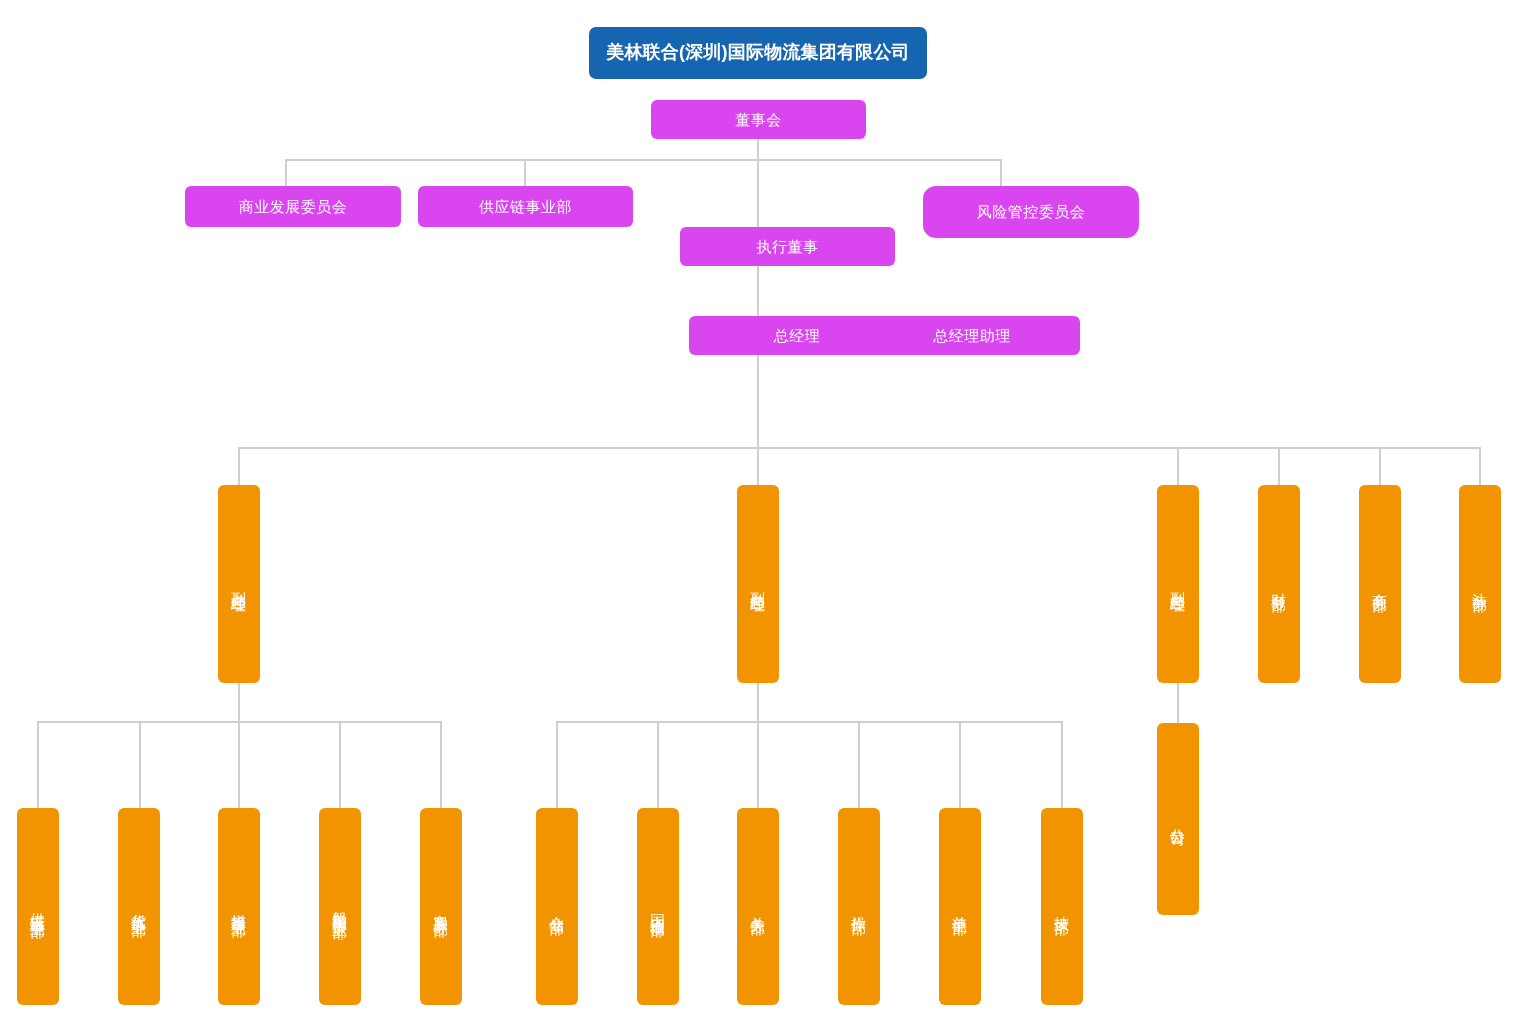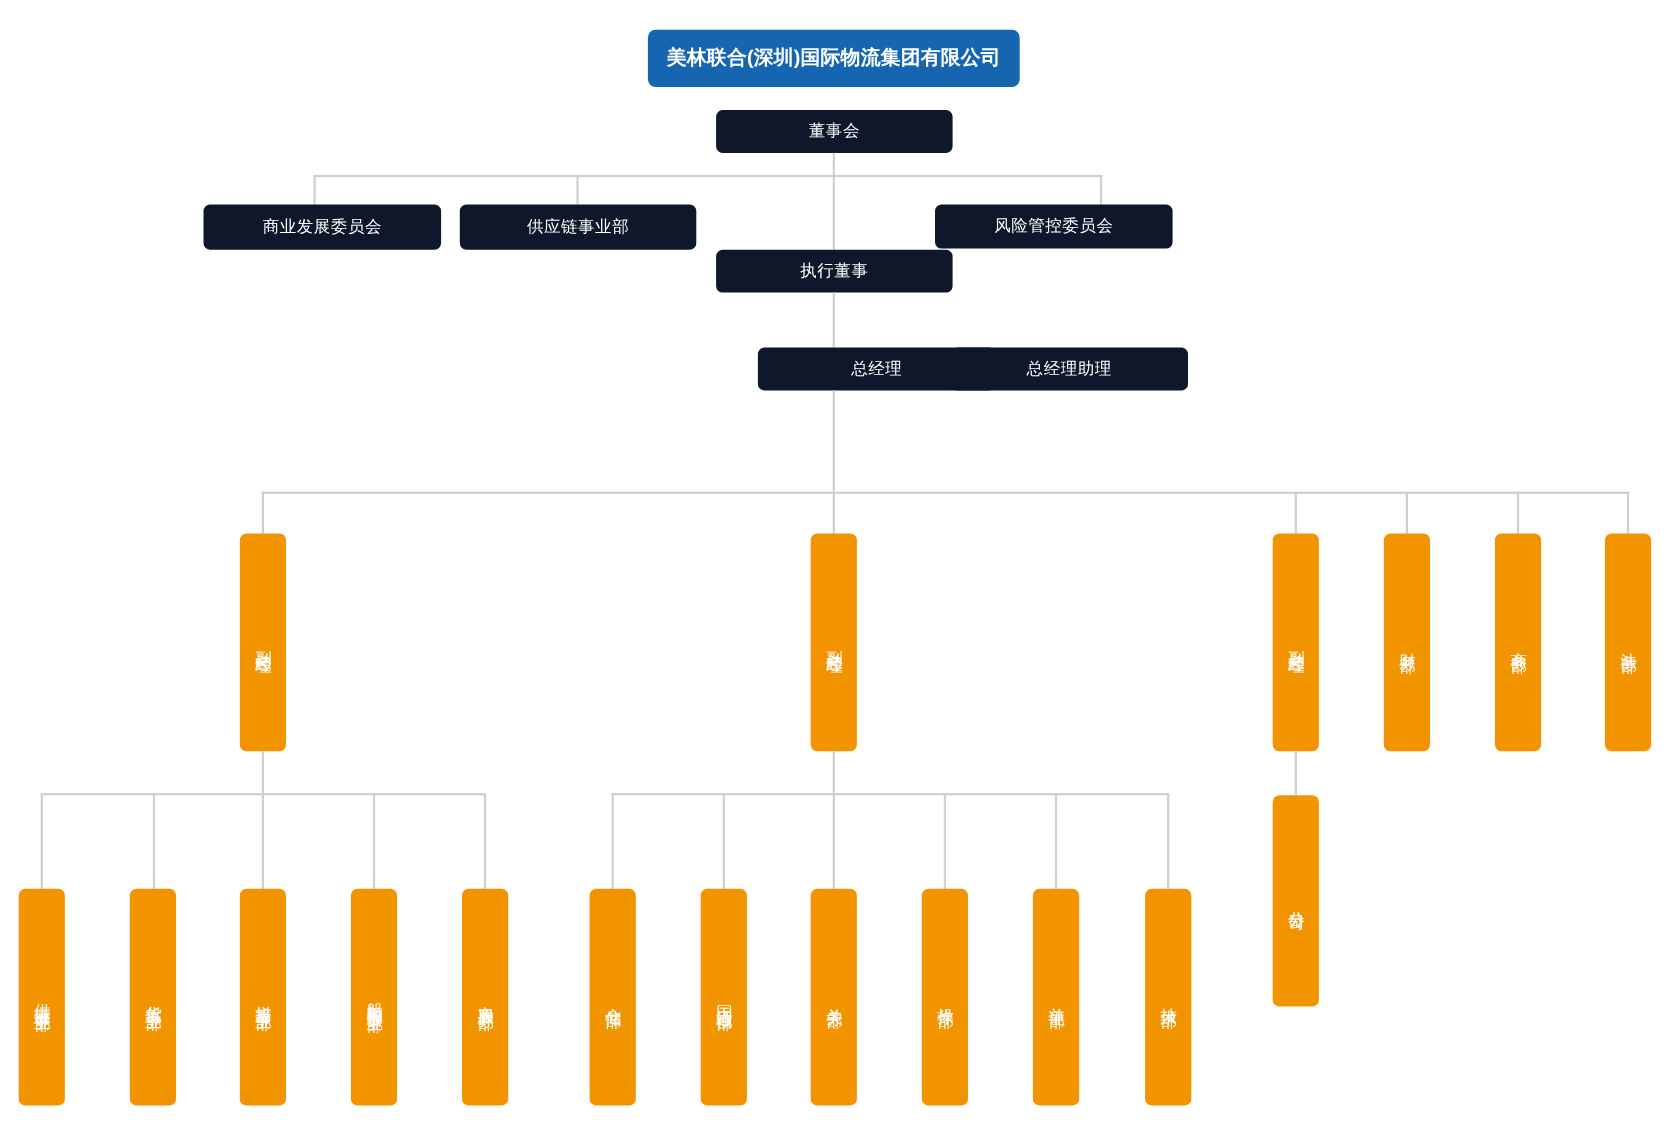--- a/index.html
+++ b/index.html
@@ -40,21 +40,21 @@
     letter-spacing: 0.5px;
   }
   .node.root {
     background: #1565b0;
     border-radius: 7px;
     font-size: 18px;
     font-weight: bold;
     letter-spacing: 0.2px;
   }
   .node.green {
-    background: #0f172a;
+    background: #d946ef;
     font-size: 15px;
   }
   .node.orange {
     background: #f29400;
     font-size: 15px;
   }
   
   .node.vertical {
     writing-mode: vertical-rl;
     text-orientation: upright;
@@ -72,25 +72,25 @@
   <div class="node green" style="left:651px; top:100px; width:215px; height:39px;">董事会</div>
 
   <div class="line v" style="left:757px; top:139px; height:21px;"></div>
   <div class="line h" style="left:285px; top:159px; width:717px;"></div>
   <div class="line v" style="left:285px; top:159px; height:27px;"></div>
   <div class="line v" style="left:524px; top:159px; height:27px;"></div>
   <div class="line v" style="left:1000px; top:159px; height:27px;"></div>
 
   <div class="node green" style="left:185px; top:186px; width:216px; height:41px;">商业发展委员会</div>
   <div class="node green" style="left:418px; top:186px; width:215px; height:41px;">供应链事业部</div>
-  <div class="node green" style="left:850px; top:186px; width:216px; height:40px;">风险管控委员会</div>
+  <div class="node green" style="left:923px; top:186px; width:216px; height:52px;border-radius:13px;">风险管控委员会</div>
 
   <div class="line v" style="left:757px; top:159px; height:68px;"></div>
 
-  <div class="node green" style="left:651px; top:227px; width:215px; height:39px;text-align:right;">执行董事</div>
+  <div class="node green" style="left:680px; top:227px; width:215px; height:39px;text-align:right;">执行董事</div>
 
   <div class="line v" style="left:757px; top:266px; height:50px;"></div>
 
   <div class="node green" style="left:689px; top:316px; width:216px; height:39px;">总经理</div>
   <div class="line h" style="left:867px; top:335px; width:41px;"></div>
   <div class="node green" style="left:864px; top:316px; width:216px; height:39px;">总经理助理</div>
 
   <div class="line v" style="left:757px; top:355px; height:93px;"></div>
   <div class="line h" style="left:238px; top:447px; width:1242px;"></div>
 

